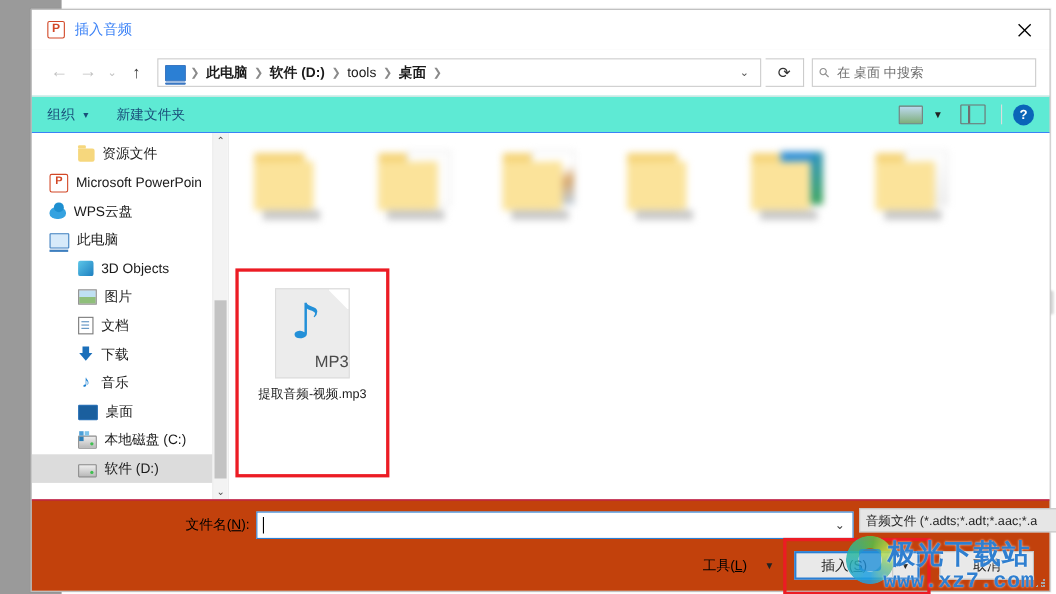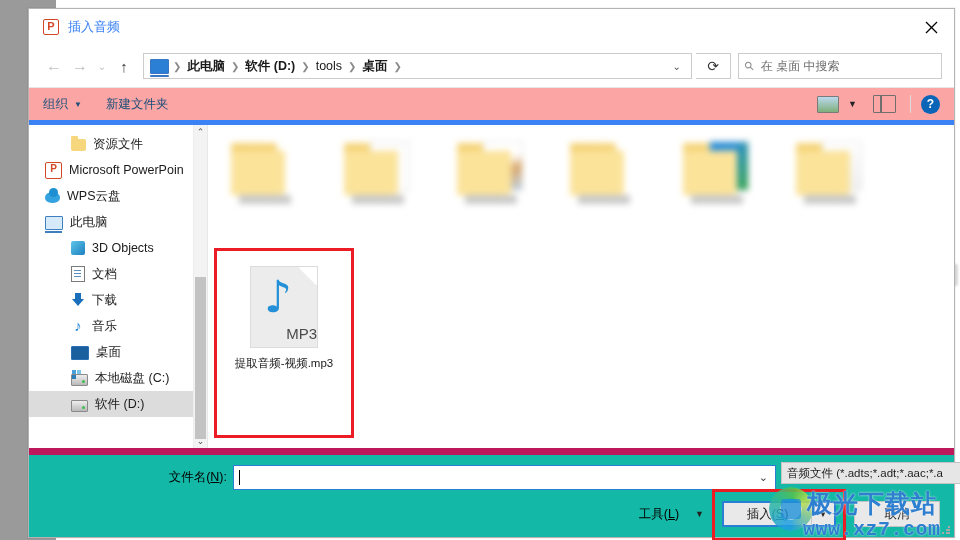--- a/index.html
+++ b/index.html
@@ -47,21 +47,21 @@
   .pc-ico:after{content:"";position:absolute;left:-1px;right:-1px;bottom:-4px;height:2px;background:#3a77c2;border-radius:1px;}
   .addr-caret{margin-left:auto;color:#555;font-size:10px;padding:0 6px;}
   .refresh{width:34px;height:24px;border:1px solid #ccc;border-left:none;background:#fff;display:flex;
      align-items:center;justify-content:center;color:#333;font-size:14px;flex:0 0 auto;}
   .searchbox{width:190px;height:24px;border:1px solid #ccc;background:#fff;display:flex;align-items:center;
      margin-left:7px;flex:0 0 auto;padding:0 6px;}
   .searchbox .mag{color:#8f8f8f;font-size:12px;margin-right:7px;transform:rotate(-45deg);}
   .search-ph{font-size:12px;color:#6e6e6e;}
 
   
-  .cmdbar{height:32px;background:#fca5a5;border-top:1px solid #e6e6e6;border-bottom:5px solid #3b82f6;
+  .cmdbar{height:32px;background:#5eead4;border-top:1px solid #e6e6e6;border-bottom:1px solid #3b82f6;
      display:flex;align-items:center;padding:0 14px;flex:0 0 auto;}
   .cmd{font-size:12.5px;color:#1a4f7a;margin-right:24px;display:flex;align-items:center;}
   .cmd .car{font-size:8px;margin-left:6px;color:#1a4f7a;}
   .cmd-right{margin-left:auto;display:flex;align-items:center;}
   .viewico{width:20px;height:15px;border:1.5px solid #7a7a7a;background:linear-gradient(#bcd9ef,#7fae7a);border-radius:1px;}
   .vcaret{font-size:9px;color:#222;margin-left:9px;margin-right:16px;}
   .paneico{width:21px;height:16px;border:1.5px solid #6f6f6f;border-radius:1px;position:relative;margin-right:4px;}
   .paneico:after{content:"";position:absolute;left:6px;top:0;bottom:0;width:1.5px;background:#6f6f6f;}
   .divv{width:1px;height:18px;background:#dcdcdc;margin:0 10px;}
   .helpico{width:19px;height:19px;border-radius:50%;background:#0a65b8;color:#fff;font-size:12px;font-weight:bold;
@@ -131,21 +131,21 @@
   .mp3-ico{width:66px;height:80px;background:#ececec;position:relative;border:1px solid #dcdcdc;}
   .mp3-ico .corner{position:absolute;right:0;top:0;width:18px;height:18px;background:#fff;
      border-left:1px solid #d4d4d4;border-bottom:1px solid #d4d4d4;
      clip-path:polygon(0 0,100% 100%,100% 0);}
   .mp3-ico .note{position:absolute;left:13px;top:8px;font-size:44px;line-height:44px;color:#2390d8;
      font-family:"DejaVu Sans",sans-serif;}
   .mp3-ico .tag{position:absolute;left:0;right:0;bottom:5px;text-align:right;font-size:15px;font-weight:normal;color:#4a4a4a;}
   .mp3-name{font-size:11.5px;color:#1a1a1a;text-align:center;line-height:15px;margin-top:8px;width:120px;}
 
   
-  .bottom{flex:0 0 auto;background:#14b8a6;border-top:7px solid #be185d;position:relative;height:82px;}
+  .bottom{flex:0 0 auto;background:#c2410c;border-top:1px solid #be185d;position:relative;height:82px;}
   .fn-row{position:absolute;left:0;top:8px;right:0;height:28px;display:flex;align-items:center;}
   .fn-label{width:198px;text-align:right;font-size:12.5px;color:#000;padding-right:6px;}
   .fn-input{flex:0 0 auto;width:543px;height:25px;background:#fff;border:1.6px solid #2a7fd4;display:flex;align-items:center;box-sizing:border-box;}
   .caret{width:1px;height:15px;background:#000;margin-left:5px;}
   .fn-caret{margin-left:auto;font-size:11px;color:#444;padding-right:7px;}
   .ftype{position:absolute;left:752px;top:7px;width:200px;height:22px;background:#e6e6e6;border:1px solid #c4c4c4;
      display:flex;align-items:center;box-sizing:border-box;}
   .ftype .t{font-size:11.5px;color:#1f1f1f;padding-left:5px;white-space:nowrap;overflow:hidden;}
 
   .btn-row{position:absolute;left:0;top:44px;right:0;height:30px;display:flex;align-items:center;}
@@ -269,20 +269,24 @@
         </div>
         <div class="nav-item">
           <span class="ic ic-pc"></span>
           <span class="lbl">此电脑</span>
         </div>
         <div class="nav-item ind">
           <span class="ic ic-3d"></span>
           <span class="lbl">3D Objects</span>
         </div>
         <div class="nav-item ind">
+          <span class="ic ic-pic"></span>
+          <span class="lbl">图片</span>
+        </div>
+        <div class="nav-item ind">
           <span class="ic ic-doc"></span>
           <span class="lbl">文档</span>
         </div>
         <div class="nav-item ind">
           <span class="ic ic-dl"></span>
           <span class="lbl">下载</span>
         </div>
         <div class="nav-item ind">
           <span class="ic ic-music">♪</span>
           <span class="lbl">音乐</span>

